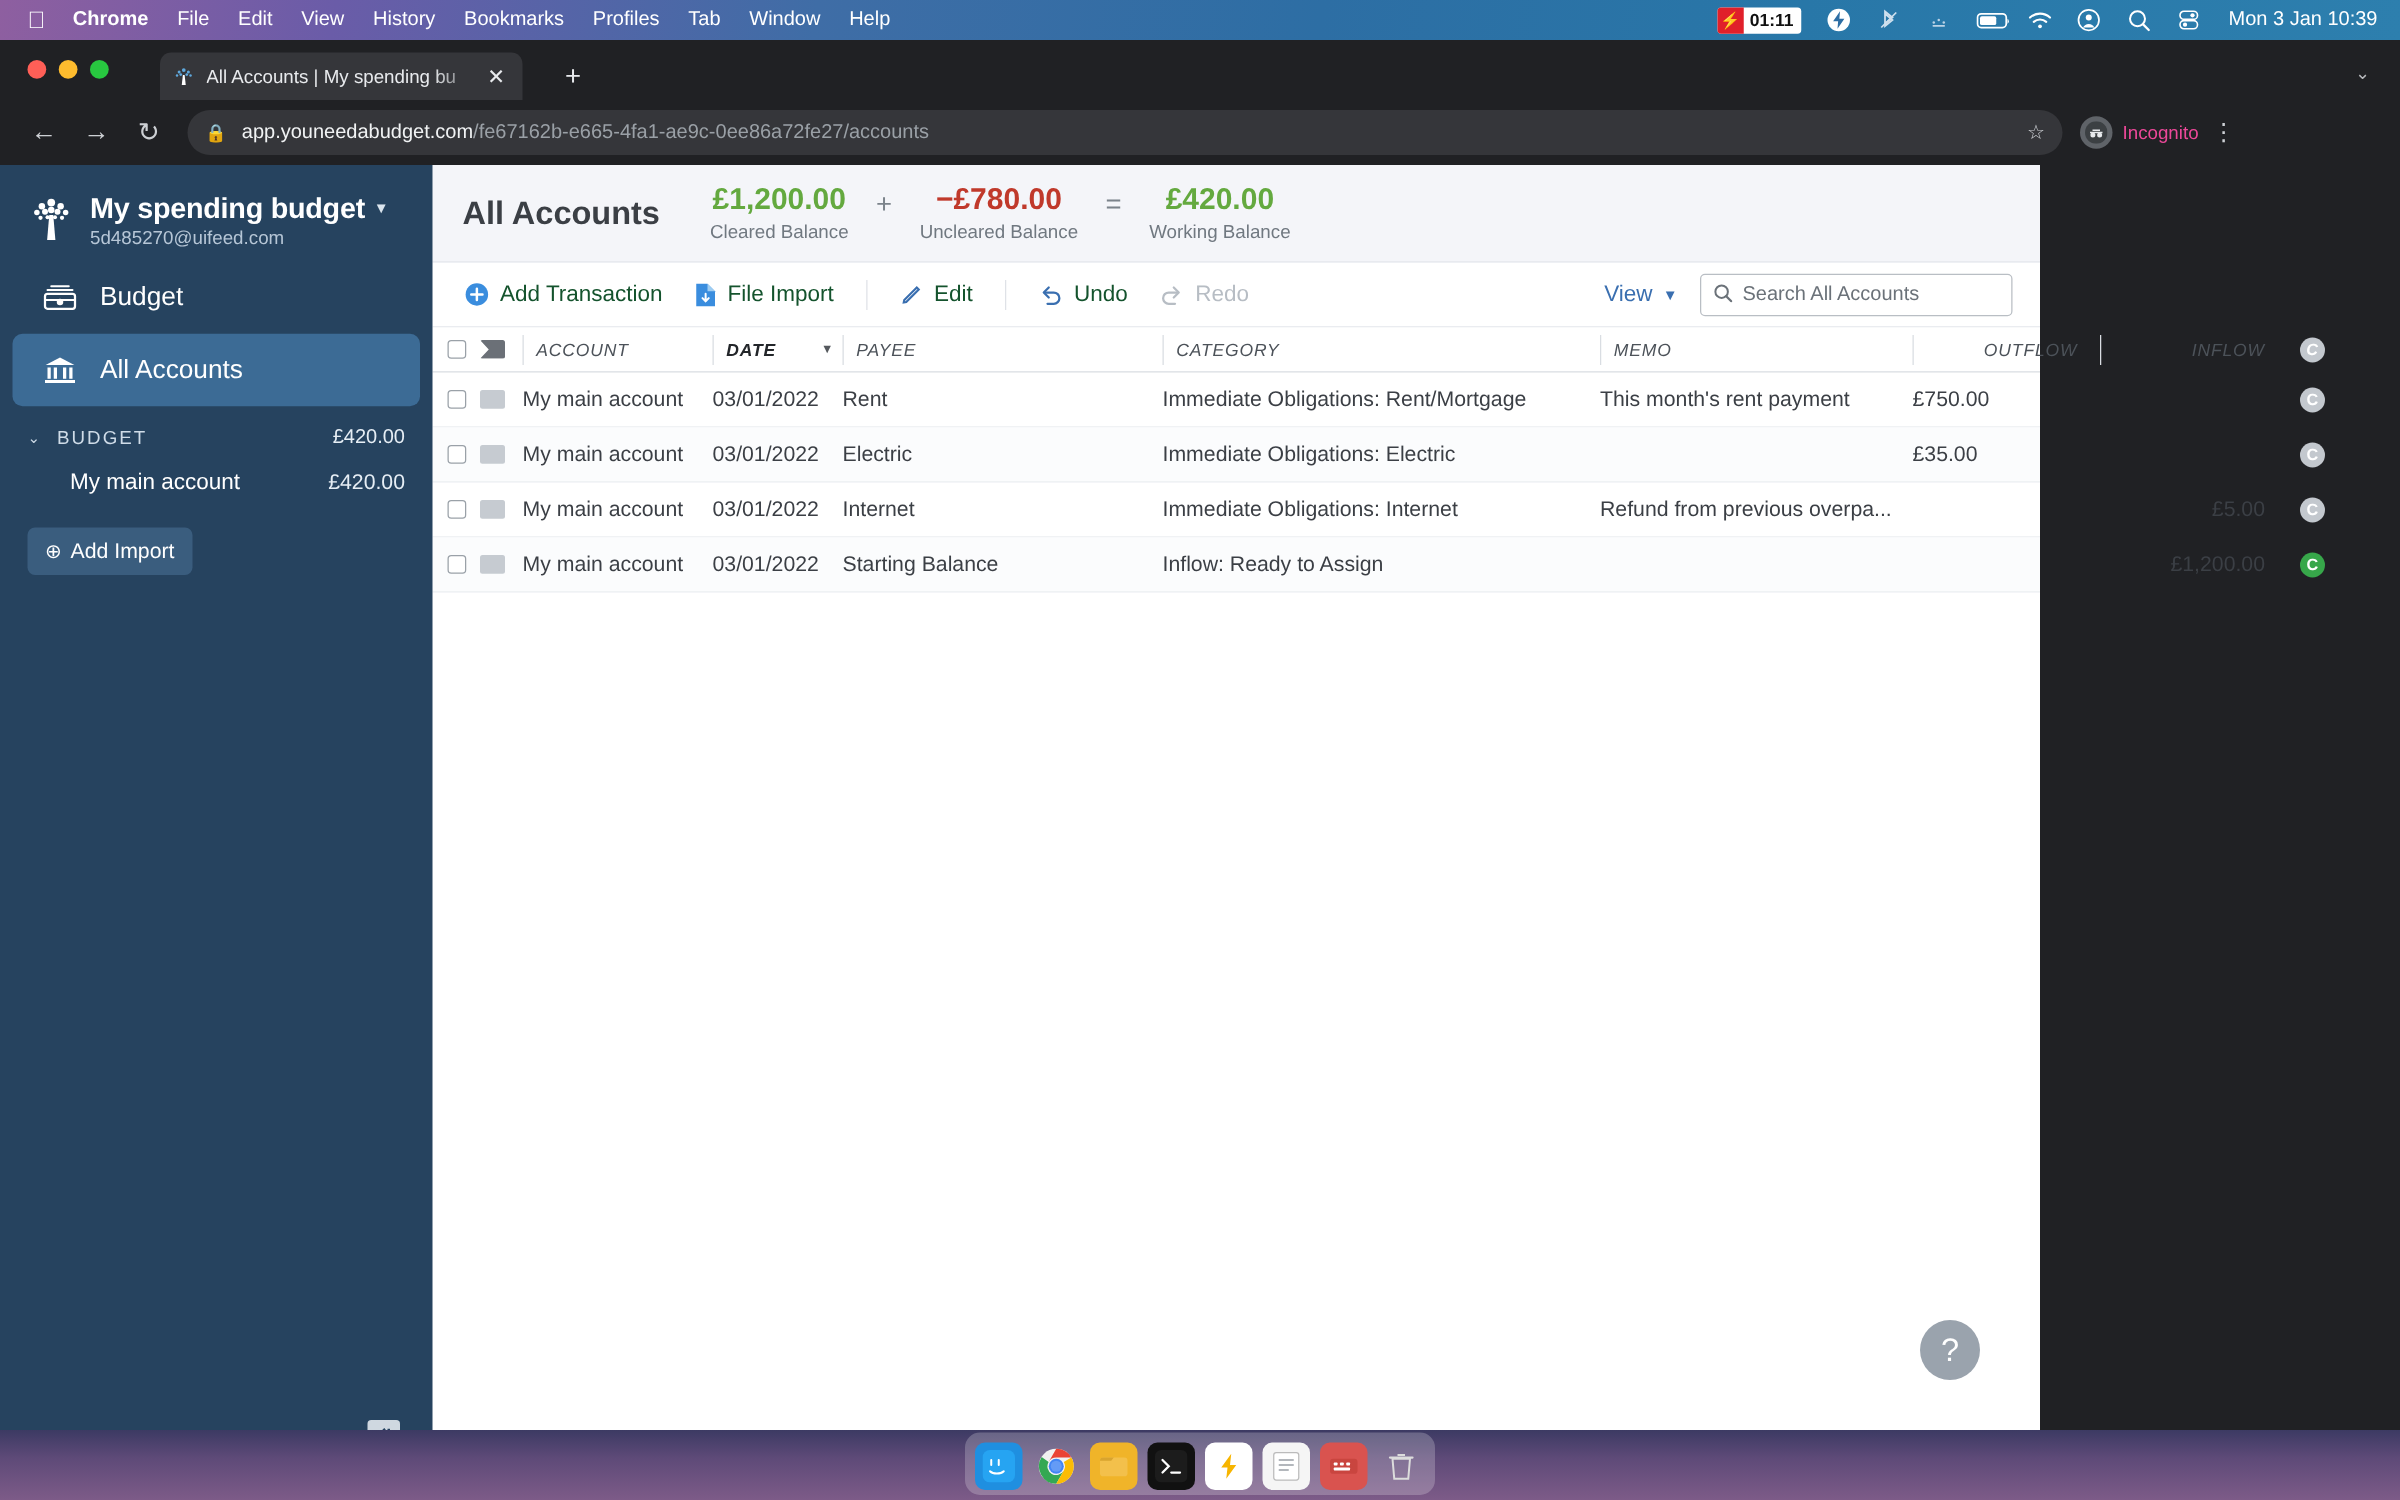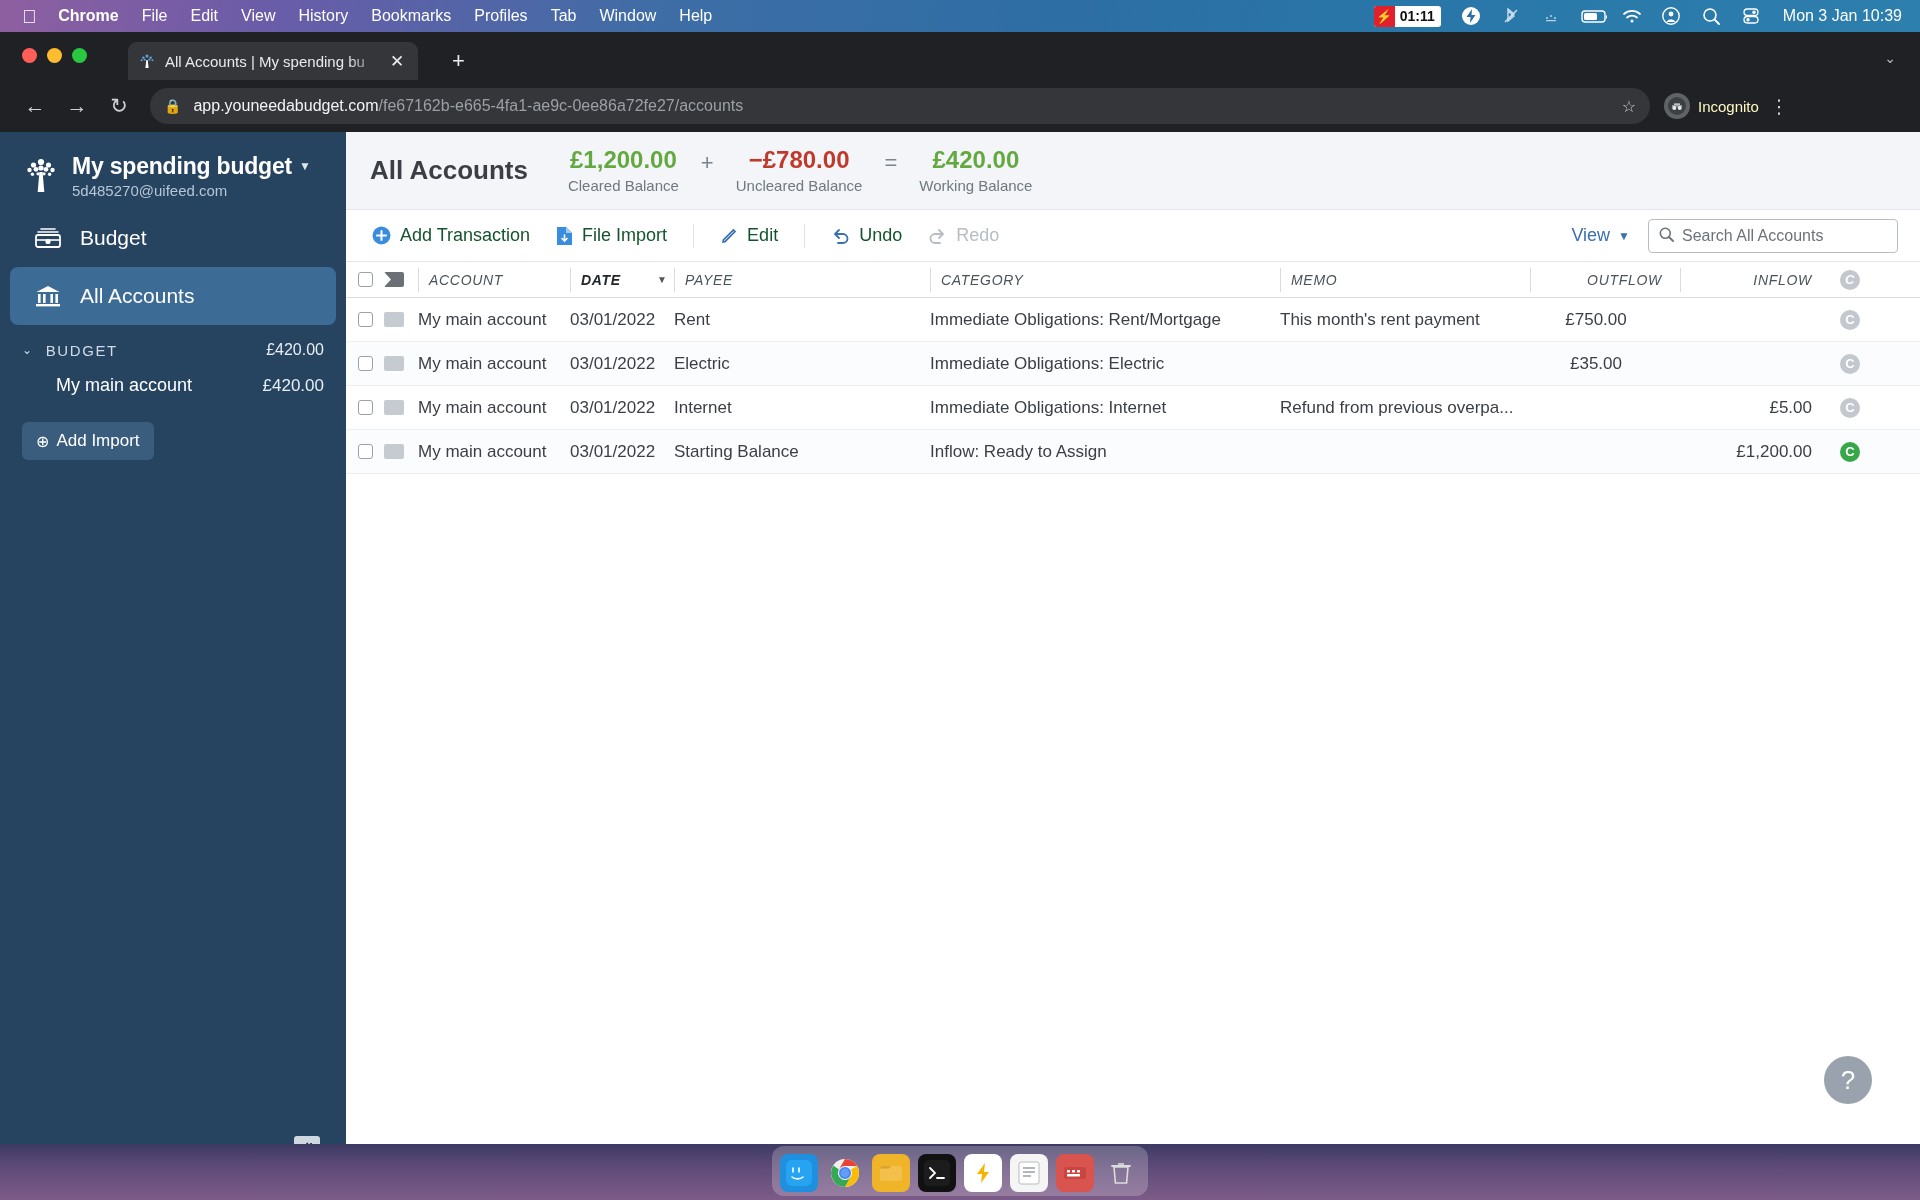--- a/index.html
+++ b/index.html
@@ -54,27 +54,27 @@
   .omnirow { height: 52px; display:flex; align-items:center; background: #202124; padding-left: 14px;}
   .navbtn { width: 42px; height: 42px; display:flex; align-items:center; justify-content:center; color:#cdd0d4; font-size: 21px;}
   .omnibox {
     margin-left: 10px; height: 36px; flex: 1; max-width: 1500px; background: #35363a; border-radius: 18px;
     display:flex; align-items:center; padding: 0 14px; color: #e8eaed; font-size: 16px;
   }
   .omnibox .lock { font-size: 14px; margin-right: 12px; color:#cdd0d4;}
   .urlhost { color: #f1f3f4; white-space: nowrap;}
   .urlpath { color: #9aa0a6; white-space: nowrap;}
   .omnibox .star { margin-left: auto; color:#cdd0d4; font-size: 16px;}
-  .incog { display:flex; align-items:center; margin-left: 14px; color:#fef9c3; font-size: 15px; white-space: nowrap;}
+  .incog { display:flex; align-items:center; margin-left: 14px; color:#ec4899; font-size: 15px; white-space: nowrap;}
   .incog .avatar { width: 26px; height:26px; border-radius:50%; background:#5f6368; margin-right: 8px;
     display:flex; align-items:center;justify-content:center; font-size:14px;}
   .kebab { width: 40px; text-align:center; color:#cdd0d4; font-size: 19px; letter-spacing:0; }
 
   
-  .page { position:absolute; top: 100px; left:0; width: 1920px; height: 1068px; display:flex; background:#fff;}
+  .page { position:absolute; top: 100px; left:0; width: 1632px; height: 1068px; display:flex; background:#fff;}
 
   
   .sidebar { width: 346px; background:#26435f; color:#fff; position:relative; flex: 0 0 346px;}
   .budgethead { display:flex; align-items:flex-start; padding: 22px 16px 10px 24px;}
   .treelogo { width: 34px; height: 36px; margin-right: 14px; flex:0 0 34px; margin-top:3px;}
   .bname { font-size: 23px; font-weight: bold; letter-spacing: -0.2px; line-height: 1.05;}
   .bemail { font-size: 15px; color:#b6c6d6; margin-top: 4px;}
   .bcaret { margin-left: 7px; font-size: 12px; color:#dbe5ee; display:inline-block; vertical-align: 4px;}
   .navitem { height: 58px; display:flex; align-items:center; padding-left: 24px; margin: 0 10px; border-radius: 8px; font-size: 21px;}
   .navitem .nic { width: 30px; height: 26px; margin-right: 16px; flex:0 0 30px; display:flex; align-items:center;}
@@ -119,21 +119,21 @@
     font-size: 14px; letter-spacing: 0.7px; color:#4c5259;font-style:italic;}
   .trow { display:flex; height: 44px; align-items:center; font-size: 17px; color:#3b3f45; border-bottom:1px solid #eceef1;}
   .trow:nth-child(even){ background:#fbfcfd;}
   .c-chk { width: 38px; flex:0 0 38px; display:flex; align-items:center; justify-content:center;}
   .c-flag { width: 34px; flex:0 0 34px; display:flex; align-items:center;}
   .c-acct{ width: 152px; flex:0 0 152px;}
   .c-date{ width: 104px; flex:0 0 104px; display:flex; align-items:center;}
   .c-payee{ width: 256px; flex:0 0 256px;}
   .c-cat{ width: 350px; flex:0 0 350px;}
   .c-memo{ width: 250px; flex:0 0 250px; overflow:hidden; white-space:nowrap; text-overflow:ellipsis;}
-  .c-out{ width: 150px; flex:0 0 150px; text-align:center; padding-right: 18px;}
+  .c-out{ width: 150px; flex:0 0 150px; text-align:left; padding-right: 18px;}
   .c-in { width: 150px; flex:0 0 150px; text-align:right; padding-right: 18px;}
   .c-cl { width: 40px; flex:0 0 40px; display:flex; align-items:center; justify-content:center;}
   .tblhead .c-acct,.tblhead .c-date,.tblhead .c-payee,.tblhead .c-cat,.tblhead .c-memo{ border-left:1px solid #d9dde2; padding-left: 10px; height: 24px; display:flex; align-items:center;}
   .tblhead .c-out,.tblhead .c-in{ border-left:1px solid #d9dde2; height:24px; display:flex; align-items:center; justify-content:flex-end;}
   .tblhead .c-date{ font-weight:bold; color:#23262a;}
   .sortarrow { margin-left: 36px; font-size: 10px; color:#55595e;}
   .chk { width: 15px; height:15px; border:1.5px solid #9aa1a8; border-radius: 3px; background:#fff;}
   .flagbox { width: 20px; height: 15px; background:#c6cbd1; border-radius:2px;}
   .tblhead .flagbox { background:#6b7077; clip-path: polygon(0 0,100% 0,100% 100%,0 100%,35% 50%);}
   .cl-badge { width: 20px; height:20px; border-radius:50%; background:#c3c8ce; color:#fff; font-size: 13px;

